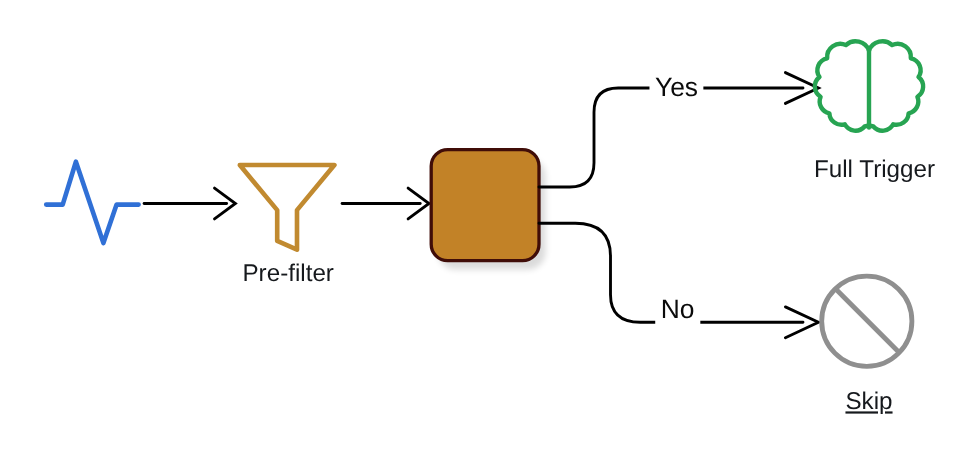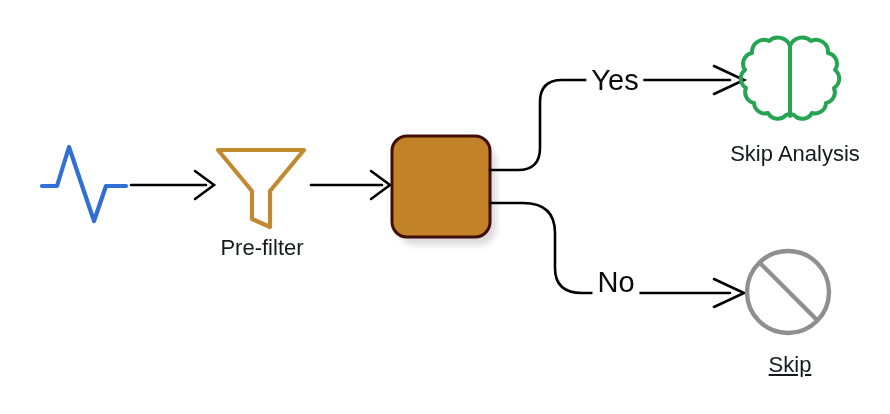--- a/index.html
+++ b/index.html
@@ -31,21 +31,21 @@
     position: absolute;
     transform: translateX(-50%);
     font-size: 22px;
     color: var(--text-color);
     white-space: nowrap;
     line-height: 1.15;
   }
   .edge-label {
     position: absolute;
     transform: translate(-50%, -50%);
-    font-size: 29px;
+    font-size: 24px;
     color: #0b0b0b;
     background: var(--bg);
     padding: 0 5px;
     white-space: nowrap;
   }
   #lbl-trigger   { left: 83px;  top: 247px; }
   #lbl-prefilter { left: 262px; top: 235px; }
   #lbl-pass      { left: 441px; top: 246px; }
   #lbl-full      { left: 795px; top: 141px; }
   #lbl-skip      { left: 790px; top: 352px; text-decoration: underline; }
@@ -97,19 +97,19 @@
       <line x1="790" y1="44" x2="790" y2="116"></line>
     </g>
 
     <g fill="none" stroke-width="4.4" stroke="#8f8f8f">
       <circle cx="788" cy="292" r="41"></circle>
       <line x1="760" y1="263" x2="817" y2="320"></line>
     </g>
   </svg>
 
   <div class="node-label" id="lbl-prefilter">Pre-filter</div>
-  <div class="node-label" id="lbl-full">Skip Analysis</div>
+  <div class="node-label" id="lbl-full">Full Trigger</div>
   <div class="node-label" id="lbl-skip">Skip</div>
 
   <div class="edge-label" id="lbl-yes">Yes</div>
   <div class="edge-label" id="lbl-no">No</div>
 
 </div>
 
 </body></html>

